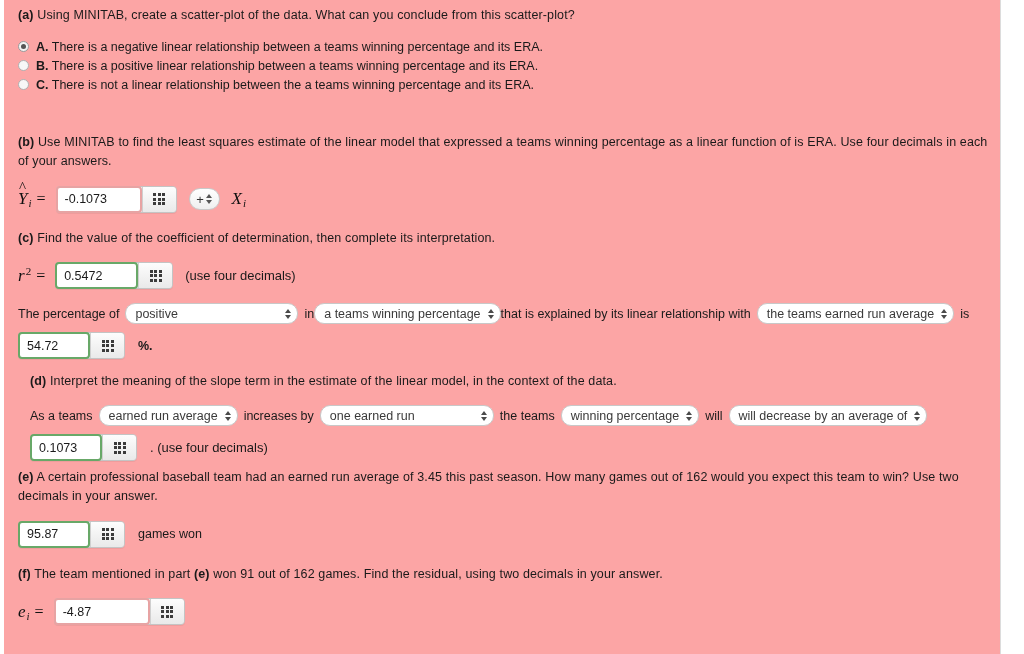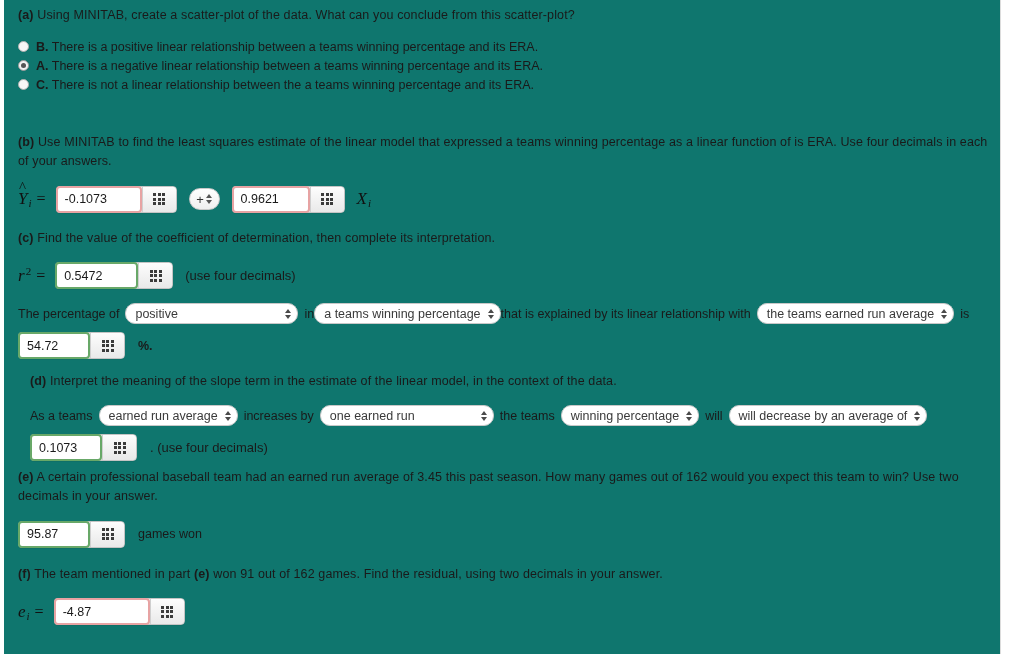--- a/index.html
+++ b/index.html
@@ -19,21 +19,21 @@
     height: 654px;
     background: #ffffff;
     box-sizing: border-box;
   }
   #sheet {
     position: absolute;
     left: 4px;
     top: 0;
     width: 997px;
     height: 654px;
-    background: #0f766e;
+    background: #fca5a5;
     border-right: 1px solid #dcdcdc;
     box-sizing: border-box;
     padding: 8px 12px;
   }
   .q-text {
     font-size: 12.5px;
     color: #1a1a1a;
     line-height: 1.55;
     letter-spacing: 0.01em;
   }
@@ -246,32 +246,32 @@
   <div id="sheet">
 
     <div class="sec-a">
       <div class="q-text">
         <b>(a)</b>
         <span>Using MINITAB, create a scatter-plot of the data. What can you conclude from this scatter-plot?</span>
       </div>
       <div class="choices">
 
         <div class="choice-row">
+          <span class="radio checked"></span>
+          <span class="choice-label">
+            <b>A.</b>
+            <span>There is a negative linear relationship between a teams winning percentage and its ERA.</span>
+          </span>
+        </div>
+
+        <div class="choice-row">
           <span class="radio"></span>
           <span class="choice-label">
             <b>B.</b>
             <span>There is a positive linear relationship between a teams winning percentage and its ERA.</span>
-          </span>
-        </div>
-
-        <div class="choice-row">
-          <span class="radio checked"></span>
-          <span class="choice-label">
-            <b>A.</b>
-            <span>There is a negative linear relationship between a teams winning percentage and its ERA.</span>
           </span>
         </div>
 
         <div class="choice-row">
           <span class="radio"></span>
           <span class="choice-label">
             <b>C.</b>
             <span>There is not a linear relationship between the a teams winning percentage and its ERA.</span>
           </span>
         </div>
@@ -313,36 +313,20 @@
         </span>
 
         <span class="stepper" style="margin-left:12px;">
           <span class="sign">+</span>
           <span class="arrows">
             <span class="up"></span>
               <span class="dn"></span>
           </span>
         </span>
 
-        <span class="ansgroup" style="margin-left:12px;">
-          <span class="ansinput red" style="width:78px;">0.9621</span>
-          <span class="gridbtn">
-            <span class="griddots">
-              <i></i>
-                <i></i>
-                <i></i>
-                <i></i>
-                <i></i>
-                <i></i>
-                <i></i>
-                <i></i>
-                <i></i>
-            </span>
-          </span>
-        </span>
 
         <span class="mathlabel" style="margin-left:12px;">
           <span>X</span>
             <span class="sub">i</span>
         </span>
       </div>
     </div>
 
     <div class="sec-c">
       <div class="q-text">

